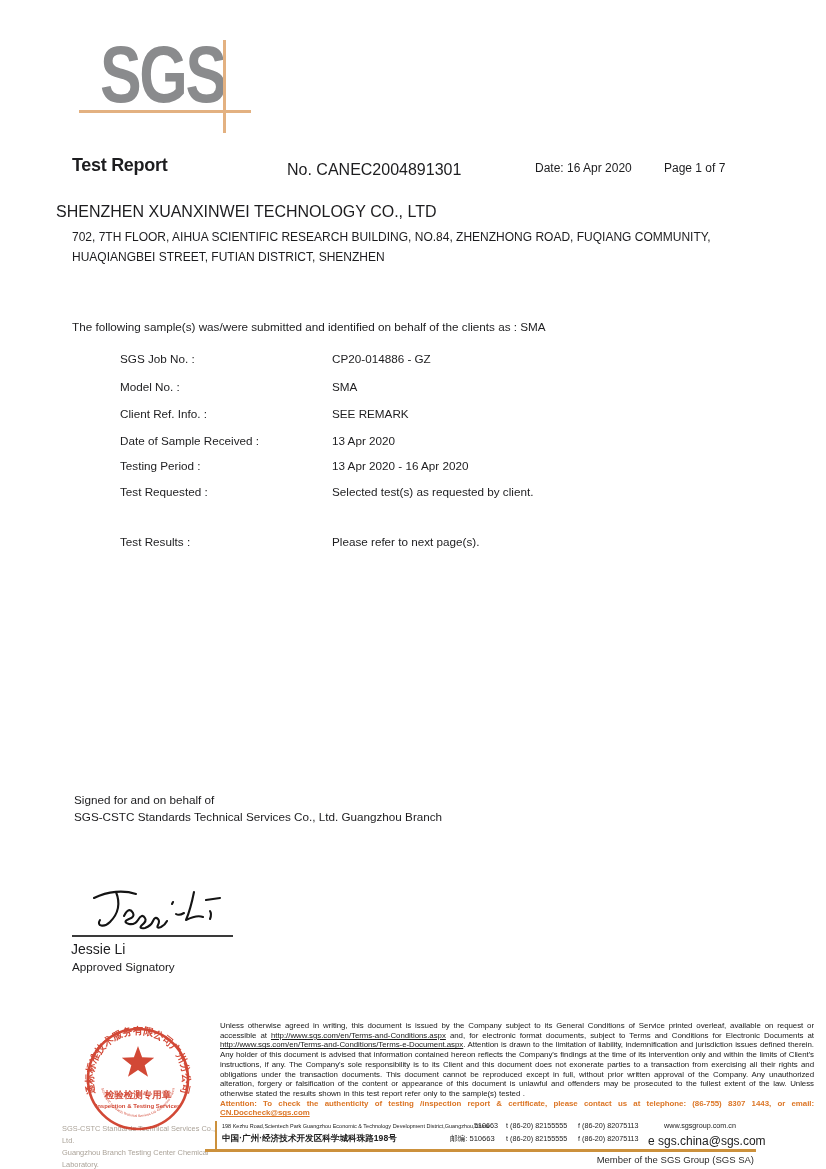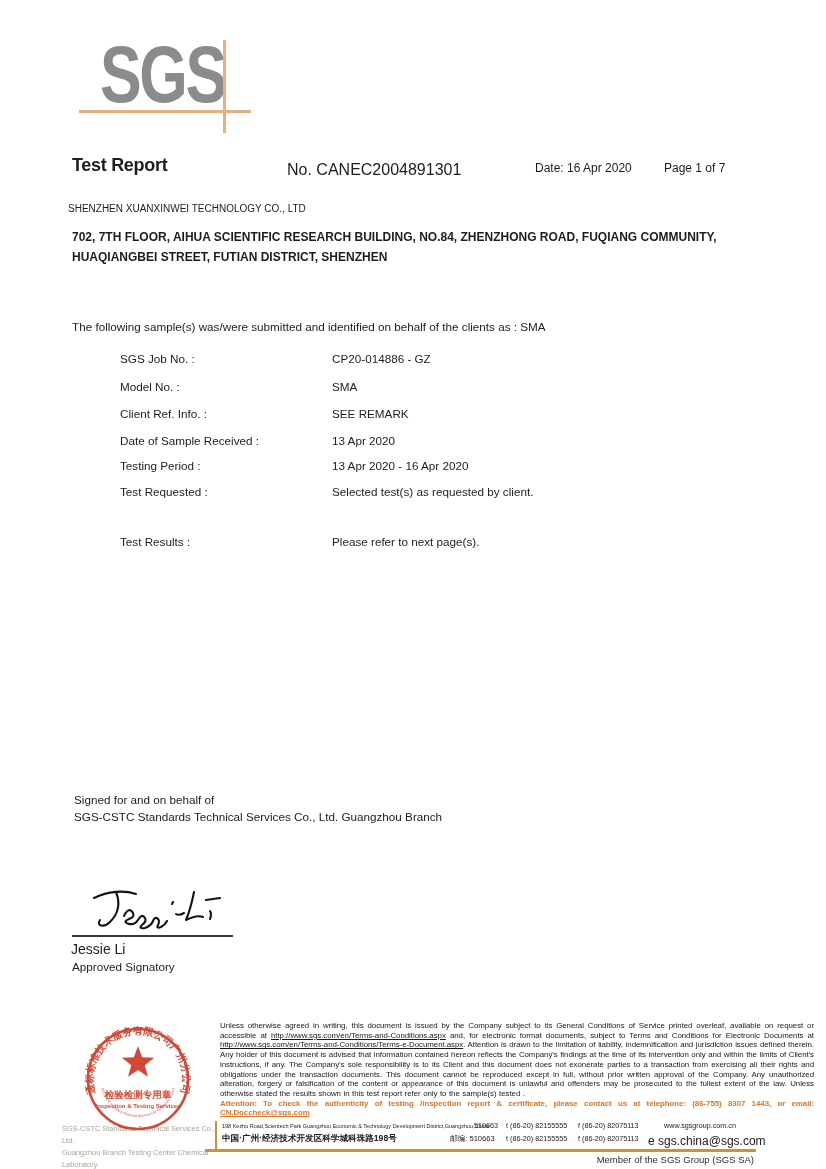--- a/index.html
+++ b/index.html
@@ -24,22 +24,22 @@
   }
   .logo-vline { left: 223px; top: 40px; width: 3px; height: 93px; background: #e3b181; }
   .logo-hline { left: 79px; top: 110px; width: 172px; height: 3px; background: #e3b181; }
 
   
   .report-title { left: 72px; top: 155px; font-size: 18px; font-weight: bold; letter-spacing: -0.3px; }
   .report-no   { left: 287px; top: 161px; font-size: 16px; }
   .report-date { left: 535px; top: 161px; font-size: 12px; }
   .report-page { left: 664px; top: 161px; font-size: 12px; }
 
-  .client-name { left: 68px; top: 203px; font-size: 10px; }
-  .client-addr { left: 72px; top: 227px; width: 668px; font-size: 12px; line-height: 20px; font-weight: bold; }
+  .client-name { left: 56px; top: 203px; font-size: 16px; }
+  .client-addr { left: 72px; top: 227px; width: 668px; font-size: 12px; line-height: 20px; }
 
   .sample-intro { left: 72px; top: 320px; font-size: 11.7px; }
 
   .frow { position: absolute; left: 72px; font-size: 11.7px; margin-left: 48px; }
   .frow .lbl { display: inline-block; width: 212px; }
   .frow .val { display: inline-block; }
 
   .signed-1 { left: 74px; top: 793px; font-size: 11.7px; }
   .signed-2 { left: 74px; top: 810px; font-size: 11.7px; }
   .sig-svg  { left: 86px; top: 886px; }

